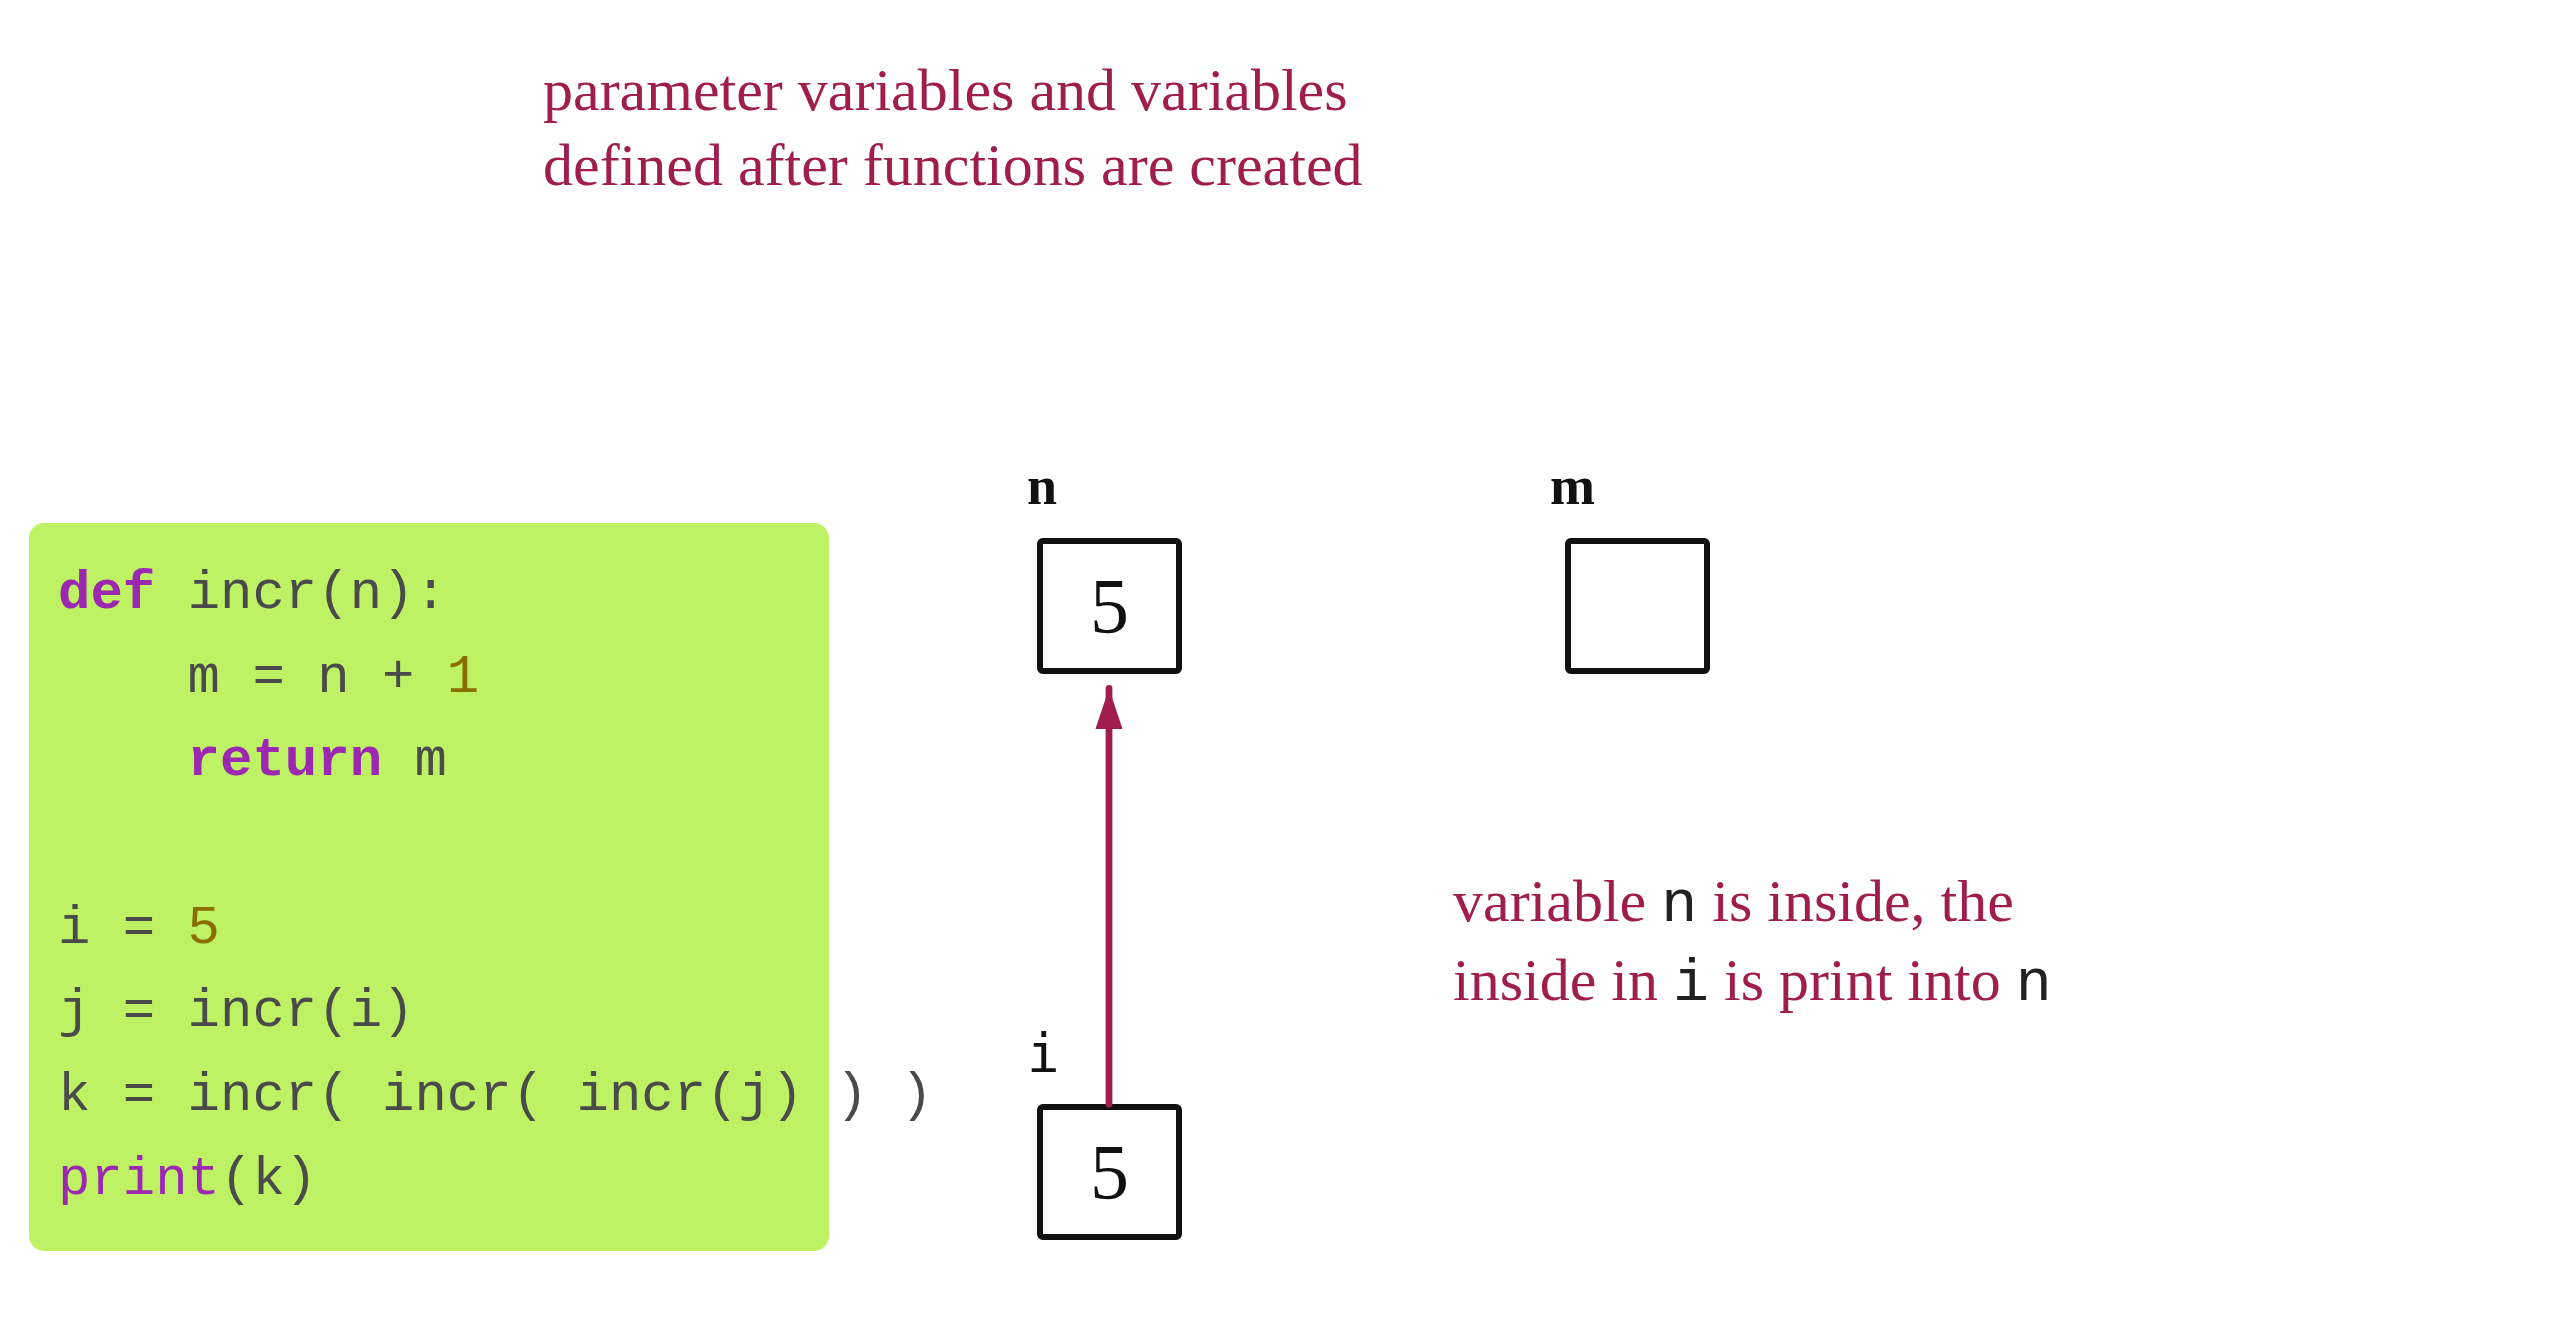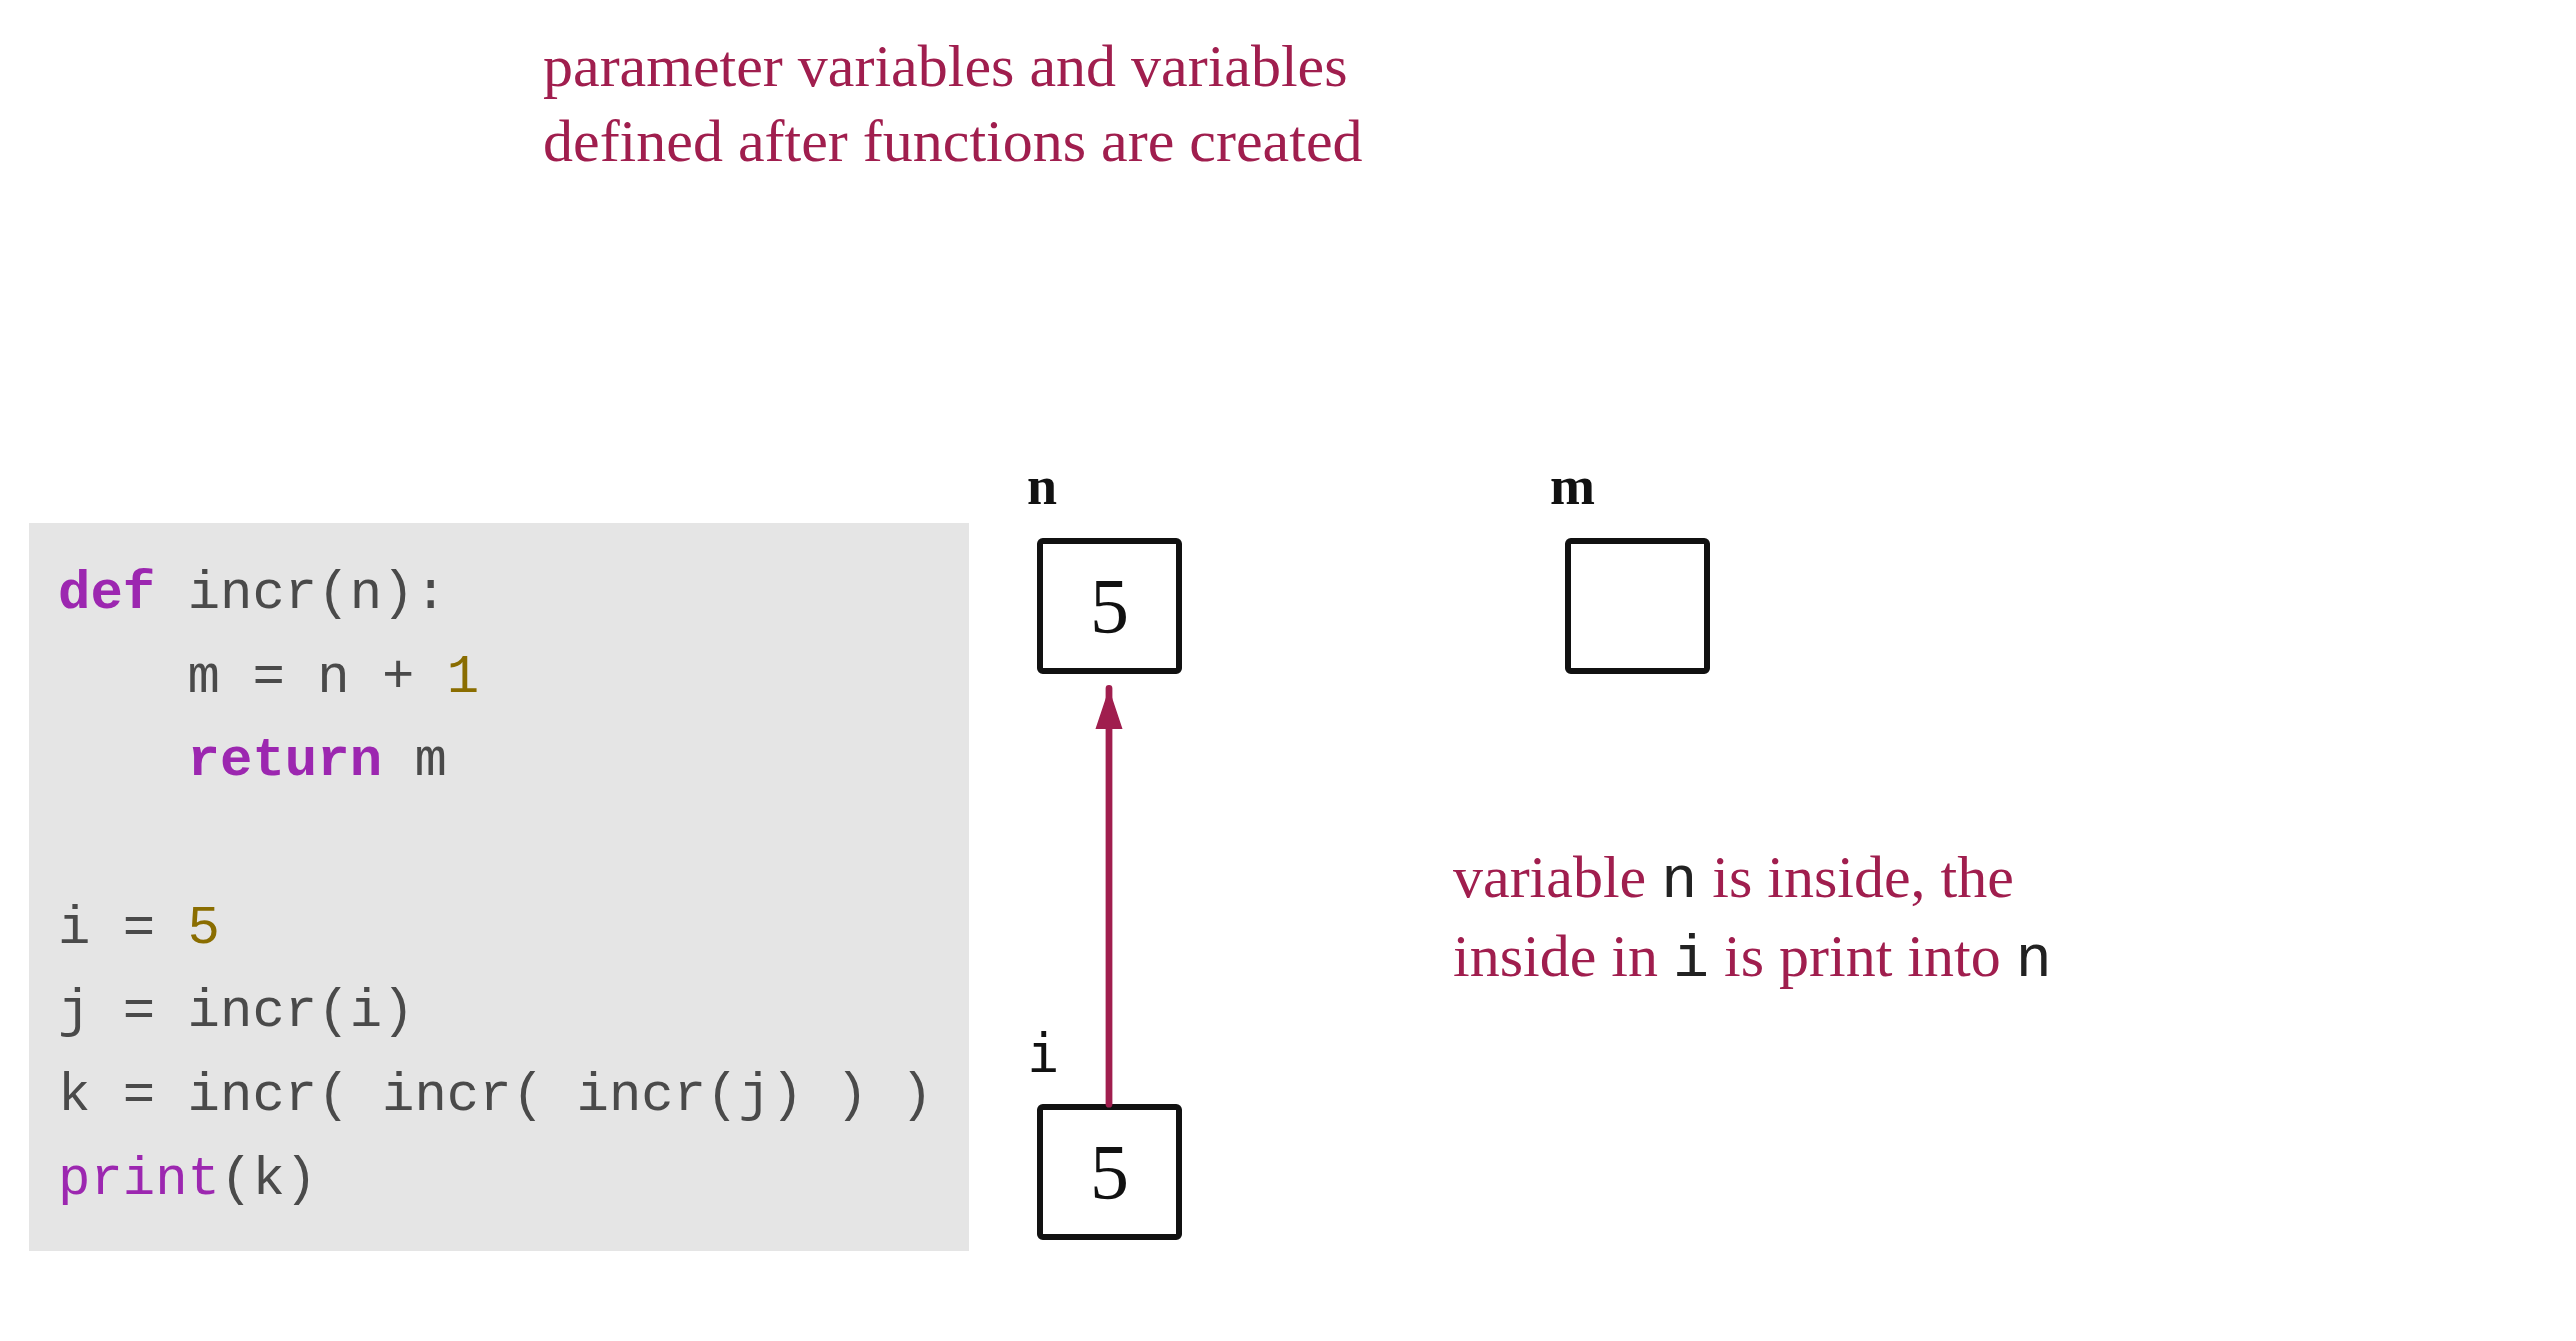--- a/index.html
+++ b/index.html
@@ -11,20 +11,21 @@
     overflow: hidden;
   }
   * { box-sizing: border-box; }
 
   
   .hand {
     font-family: "Segoe Script", "Comic Sans MS", "Bradley Hand", cursive;
     color: #a01e4e;
     font-weight: 500;
     line-height: 1.25;
+    margin-top: 24px;
   }
   .hand-black {
     font-family: "Segoe Script", "Comic Sans MS", "Bradley Hand", cursive;
     color: #111;
     font-weight: 700;
   }
 
   #top-note {
     position: absolute;
     left: 543px;
@@ -44,28 +45,29 @@
     font-family: "Consolas", "Menlo", "Courier New", monospace;
     color: #222;
     font-weight: 400;
   }
 
   
   #code-block {
     position: absolute;
     left: 29px;
     top: 523px;
-    width: 940px;
-    background: #e5e5e5;
+    width: 800px;
+    background: #bef264;
     padding: 29px 29px 29px 29px;
     font-family: "Consolas", "Menlo", "Courier New", monospace;
     font-size: 54px;
     line-height: 1.55;
     color: #4a4a4a;
     white-space: pre;
+    border-radius: 15px;
   }
   .kw   { color: #9c27b0; font-weight: 700; }   
   .fn   { color: #9c27b0; font-weight: 400; }   
   .num  { color: #8a6d00; }                     
   .txt  { color: #4a4a4a; }
 
   
   .var-label {
     position: absolute;
     font-size: 54px;

